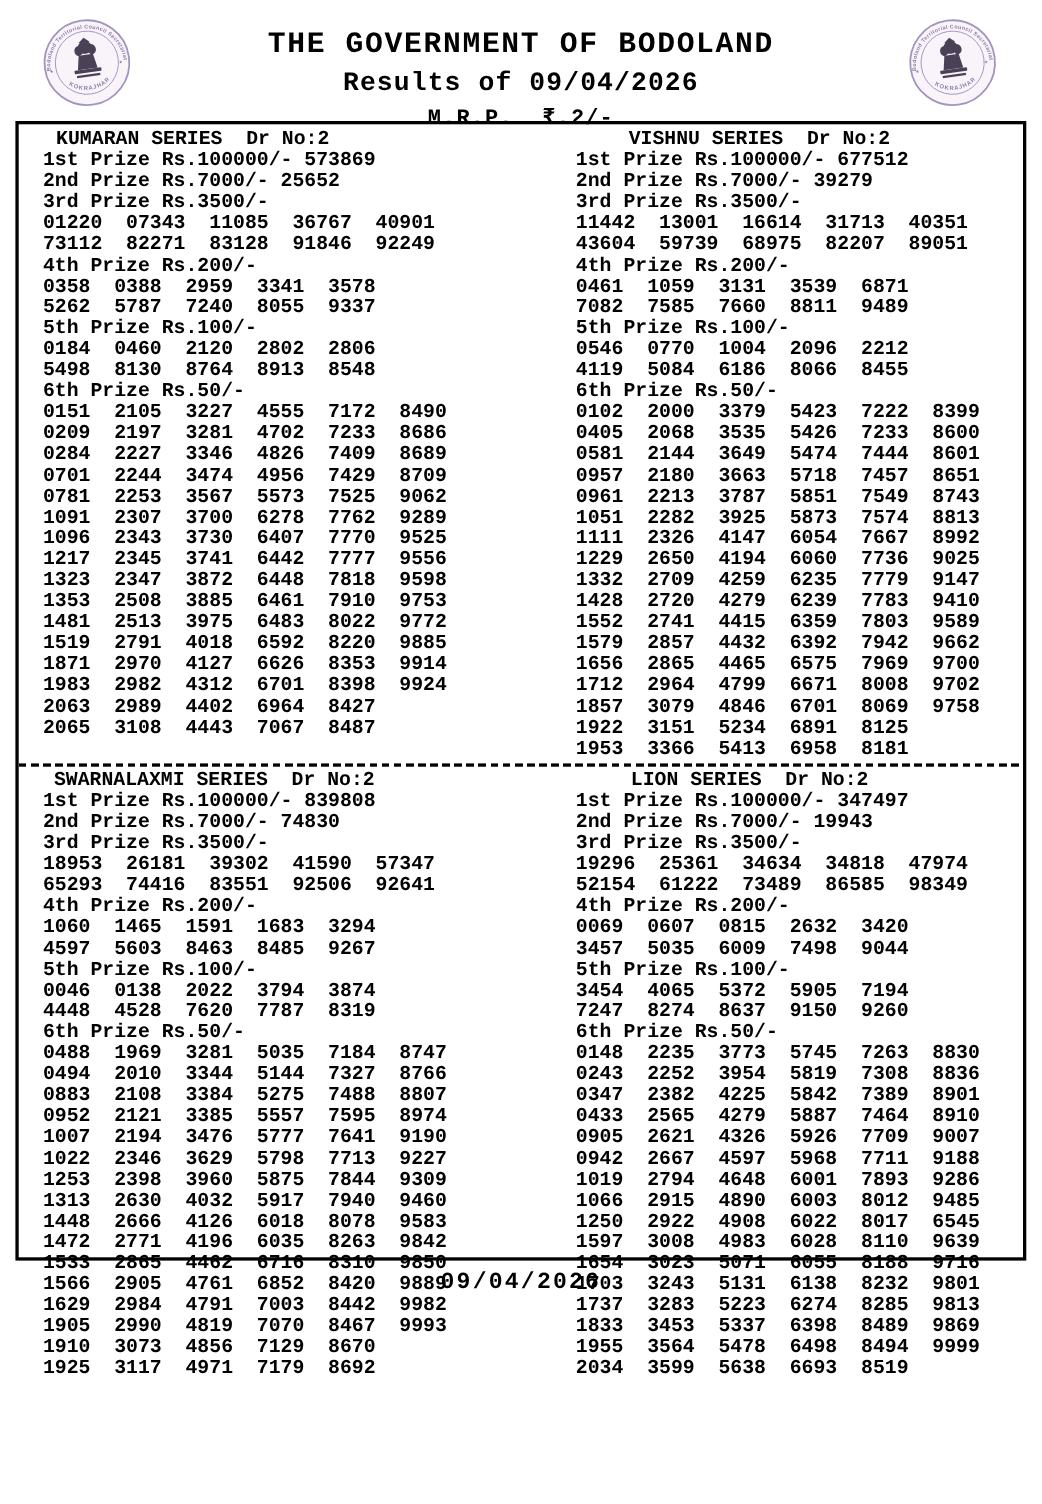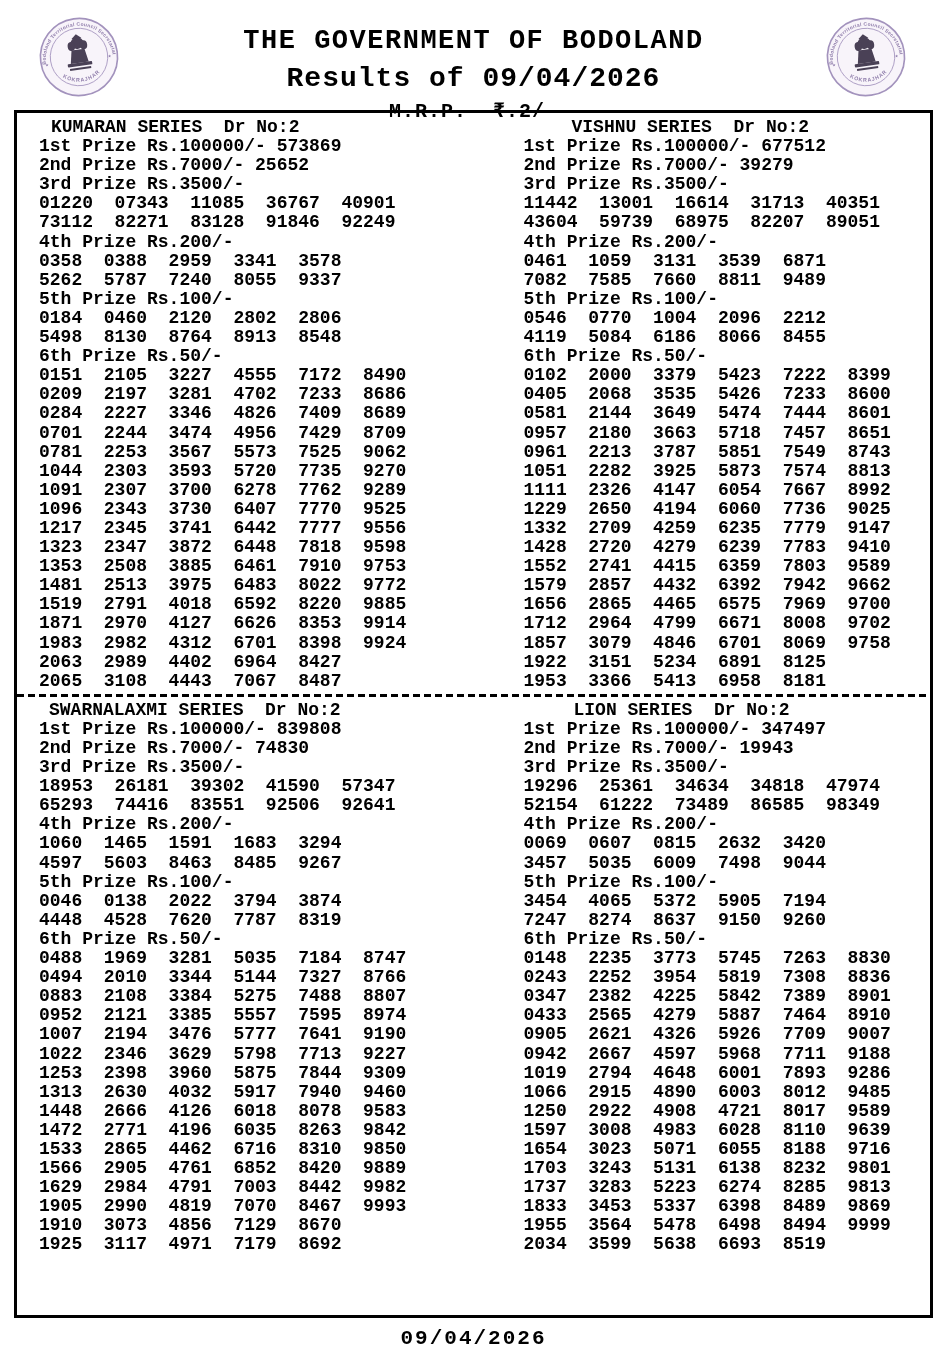--- a/index.html
+++ b/index.html
@@ -6,37 +6,37 @@
   body{
     width:947px;height:1367px;overflow:hidden;
     font-family:"Liberation Mono","DejaVu Sans Mono",monospace;
     font-weight:bold;color:#000;
   }
   .page{position:relative;width:947px;height:1367px;}
 
   
   .header{position:relative;height:110px;}
   .title-line{padding-top:26px;text-align:center;font-size:27px;letter-spacing:1.5px;white-space:pre;}
-  .subtitle-line{text-align:center;font-size:28px;margin-top:7px;letter-spacing:1px;white-space:pre;}
+  .subtitle-line{text-align:center;font-size:24px;margin-top:7px;letter-spacing:1px;white-space:pre;}
   .mrp-line{text-align:center;font-size:20px;margin-top:4px;letter-spacing:1px;white-space:pre;}
 
   .seal{position:absolute;width:82px;height:82px;top:16px;}
   .seal-left{left:38px;transform:rotate(-8deg);}
   .seal-right{right:40px;transform:rotate(-8deg);}
   .seal-ring-outer{fill:#f8f4fa;stroke:#a393bd;stroke-width:2;}
   .seal-ring-inner{fill:none;stroke:#a393bd;stroke-width:1;}
   .seal-text{font-family:"Liberation Sans","DejaVu Sans",sans-serif;font-size:6px;font-weight:bold;fill:#8f7dab;letter-spacing:.4px;}
   .seal-text-bottom{font-family:"Liberation Sans","DejaVu Sans",sans-serif;font-size:6.5px;font-weight:bold;fill:#8f7dab;letter-spacing:1px;}
   .seal-star{font-size:7px;fill:#8f7dab;}
   .seal-emblem{fill:#4a4156;}
 
   
   .results-box{
     box-sizing:border-box;margin:0 14px;border:3px solid #000;
-    height:1208px;display:grid;grid-template-columns:1fr 1fr;
+    height:1036px;display:grid;grid-template-columns:1fr 1fr;
     align-content:start;padding-top:5px;background:#fff;
   }
   .line{font-size:18px;line-height:19.1px;white-space:pre;}
   .series-kumaran{padding-left:22px;}
   .series-vishnu{padding-left:50px;}
   .series-swarnalaxmi{padding-left:22px;}
   .series-lion{padding-left:50px;}
   .series-kumaran .series-header{padding-left:12px;}
   .series-vishnu .series-header{padding-left:48px;}
   .series-swarnalaxmi .series-header{padding-left:10px;}
@@ -119,21 +119,20 @@
         <div class="line">5262  5787  7240  8055  9337</div>
         <div class="line">5th Prize Rs.100/-</div>
         <div class="line">0184  0460  2120  2802  2806</div>
         <div class="line">5498  8130  8764  8913  8548</div>
         <div class="line">6th Prize Rs.50/-</div>
         <div class="line">0151  2105  3227  4555  7172  8490</div>
         <div class="line">0209  2197  3281  4702  7233  8686</div>
         <div class="line">0284  2227  3346  4826  7409  8689</div>
         <div class="line">0701  2244  3474  4956  7429  8709</div>
         <div class="line">0781  2253  3567  5573  7525  9062</div>
-        <div class="line">1044  2303  3593  5720  7735  9270</div>
         <div class="line">1091  2307  3700  6278  7762  9289</div>
         <div class="line">1096  2343  3730  6407  7770  9525</div>
         <div class="line">1217  2345  3741  6442  7777  9556</div>
         <div class="line">1323  2347  3872  6448  7818  9598</div>
         <div class="line">1353  2508  3885  6461  7910  9753</div>
         <div class="line">1481  2513  3975  6483  8022  9772</div>
         <div class="line">1519  2791  4018  6592  8220  9885</div>
         <div class="line">1871  2970  4127  6626  8353  9914</div>
         <div class="line">1983  2982  4312  6701  8398  9924</div>
         <div class="line">2063  2989  4402  6964  8427</div>
@@ -218,21 +217,21 @@
         <div class="line">7247  8274  8637  9150  9260</div>
         <div class="line">6th Prize Rs.50/-</div>
         <div class="line">0148  2235  3773  5745  7263  8830</div>
         <div class="line">0243  2252  3954  5819  7308  8836</div>
         <div class="line">0347  2382  4225  5842  7389  8901</div>
         <div class="line">0433  2565  4279  5887  7464  8910</div>
         <div class="line">0905  2621  4326  5926  7709  9007</div>
         <div class="line">0942  2667  4597  5968  7711  9188</div>
         <div class="line">1019  2794  4648  6001  7893  9286</div>
         <div class="line">1066  2915  4890  6003  8012  9485</div>
-        <div class="line">1250  2922  4908  4721  8017  9589</div>
+        <div class="line">1250  2922  4908  6022  8017  6545</div>
         <div class="line">1597  3008  4983  6028  8110  9639</div>
         <div class="line">1654  3023  5071  6055  8188  9716</div>
         <div class="line">1703  3243  5131  6138  8232  9801</div>
         <div class="line">1737  3283  5223  6274  8285  9813</div>
         <div class="line">1833  3453  5337  6398  8489  9869</div>
         <div class="line">1955  3564  5478  6498  8494  9999</div>
         <div class="line">2034  3599  5638  6693  8519</div>
       </section>
   </main>
 

